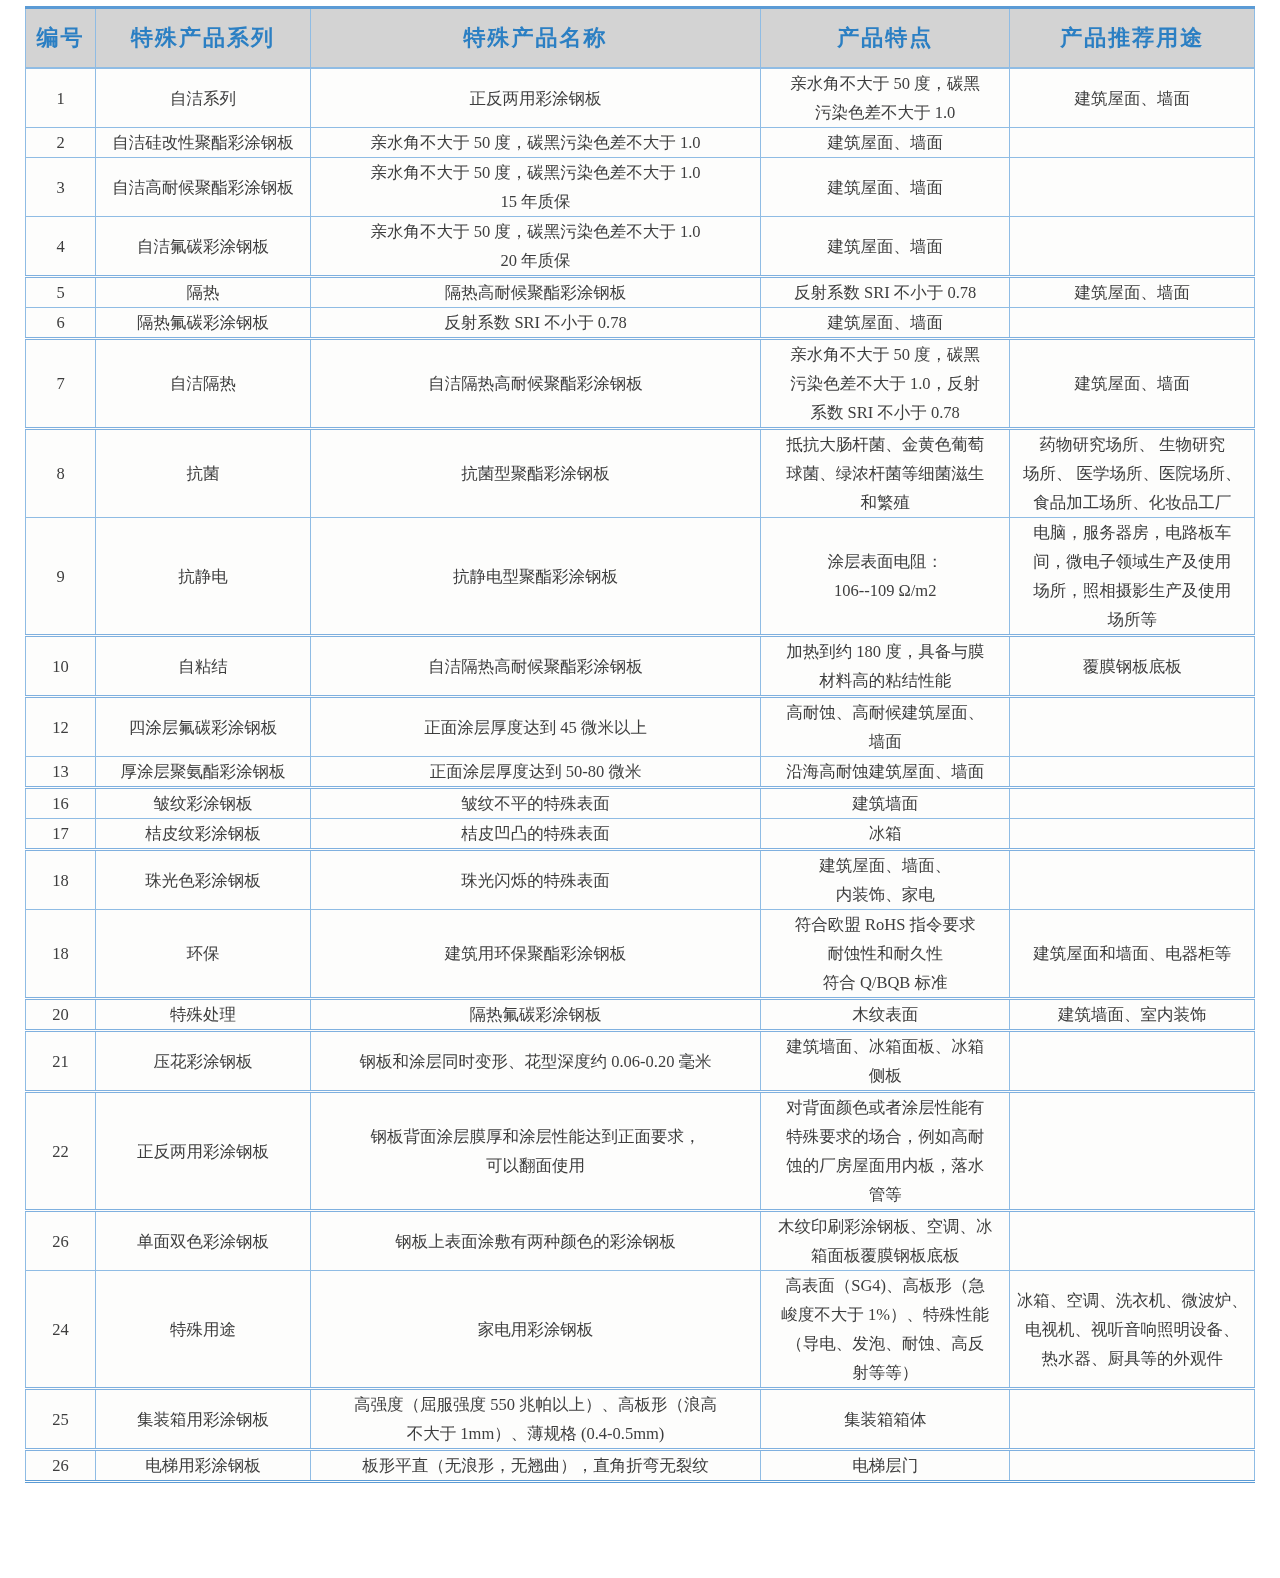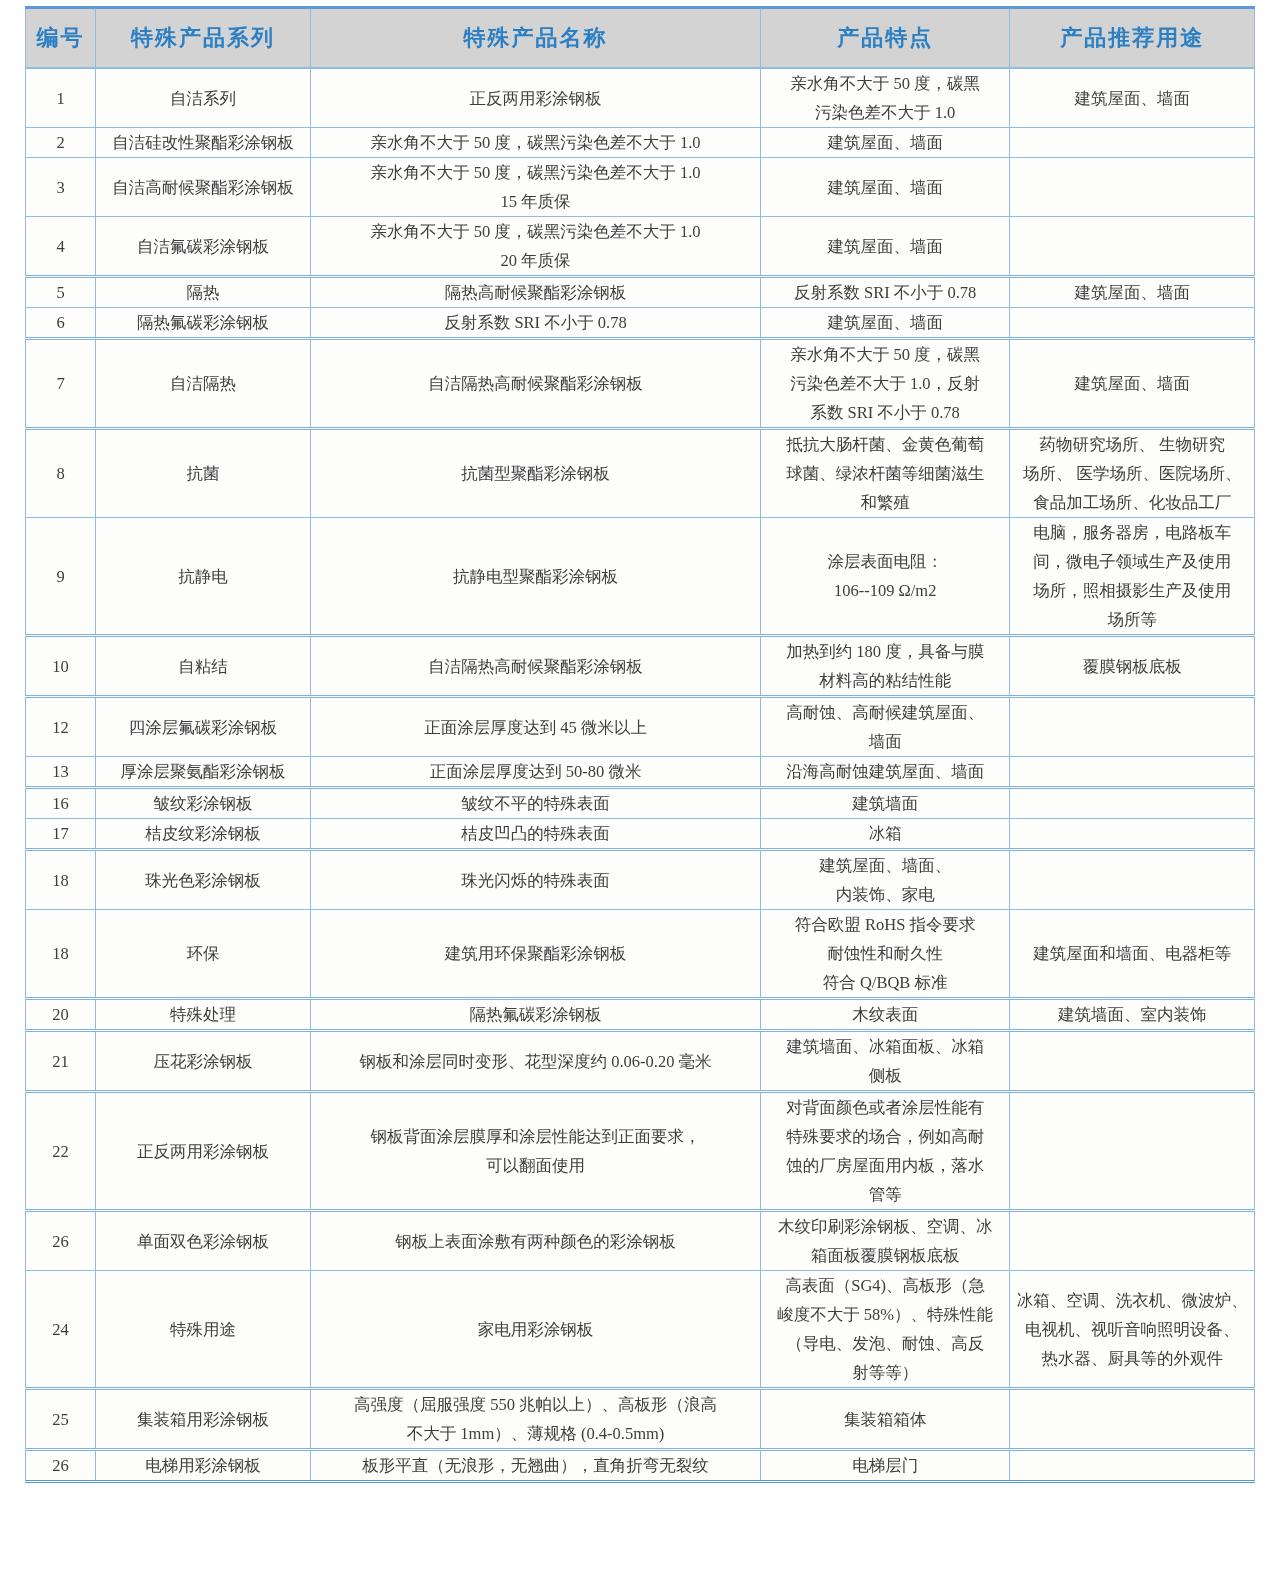--- a/index.html
+++ b/index.html
@@ -250,21 +250,21 @@
           <td>钢板上表面涂敷有两种颜色的彩涂钢板</td>
           <td>木纹印刷彩涂钢板、空调、冰
 箱面板覆膜钢板底板</td>
           <td></td>
         </tr>
         <tr class="group-end">
           <td>24</td>
           <td>特殊用途</td>
           <td>家电用彩涂钢板</td>
           <td>高表面（SG4)、高板形（急
-峻度不大于 58%）、特殊性能
+峻度不大于 1%）、特殊性能
 （导电、发泡、耐蚀、高反
 射等等）</td>
           <td>冰箱、空调、洗衣机、微波炉、
 电视机、视听音响照明设备、
 热水器、厨具等的外观件</td>
         </tr>
         <tr class="group-end">
           <td>25</td>
           <td>集装箱用彩涂钢板</td>
           <td>高强度（屈服强度 550 兆帕以上）、高板形（浪高

